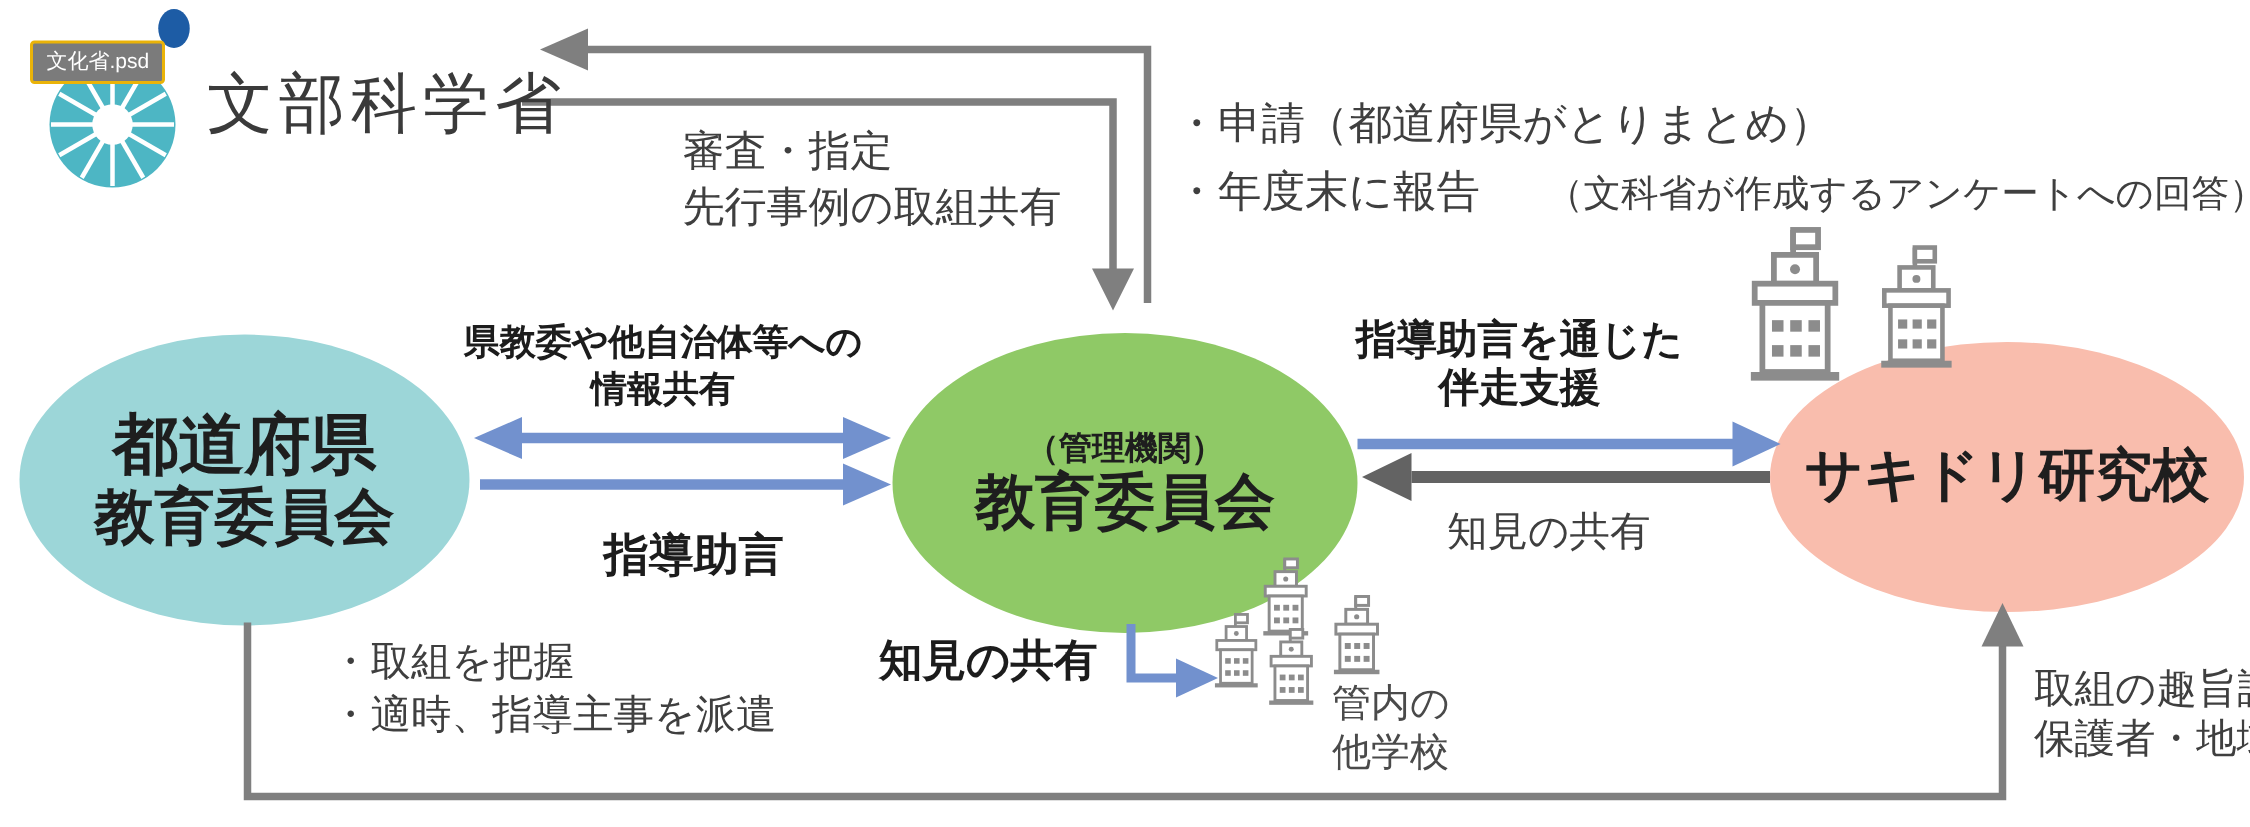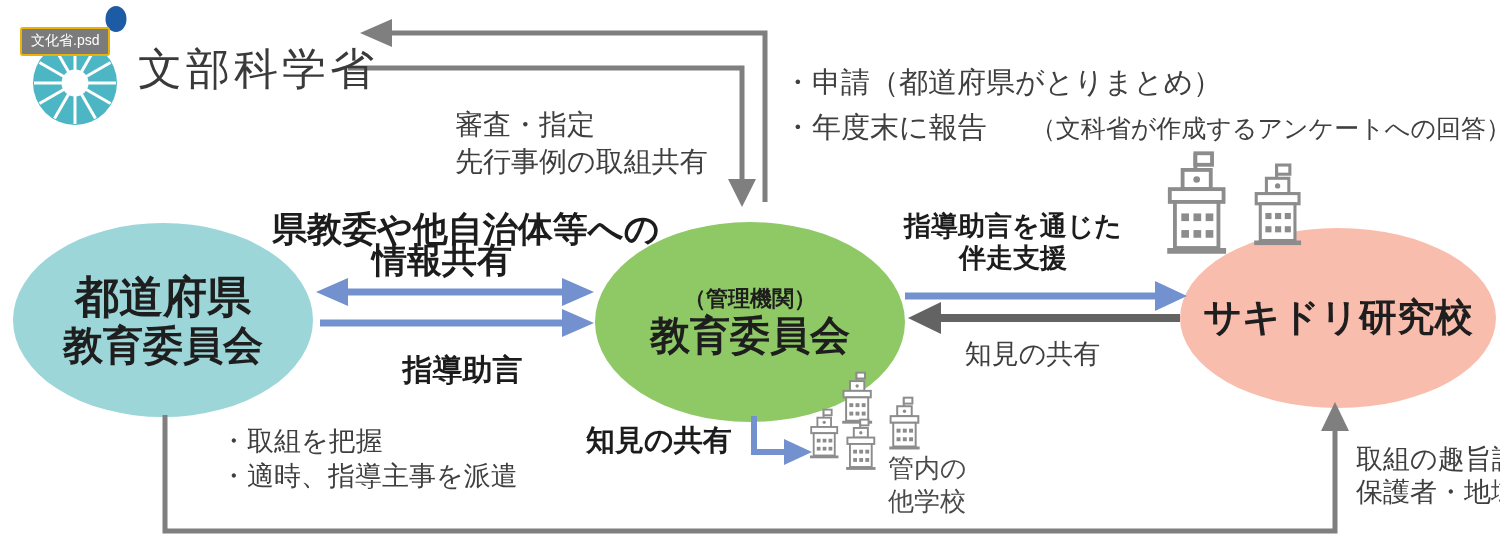--- a/index.html
+++ b/index.html
@@ -30,25 +30,25 @@
   .node-tag{font-size:22px;font-weight:bold;line-height:1.2;white-space:nowrap;}
   #node-school .node-mid{font-size:38px;}
   
   #mext-logo{left:10px;top:2px;z-index:2;}
   #tooltip{left:20px;top:27px;z-index:3;background:var(--tooltip_bg);color:#fff;
            font-size:14px;padding:3px 9px 4px 9px;border-radius:3px;border:2px solid #eab308;white-space:nowrap;}
   #ministry-title{left:138px;top:40px;z-index:2;font-size:44px;letter-spacing:4px;color:#3a3a3a;white-space:nowrap;}
   
   .lbl{z-index:2;white-space:nowrap;}
   .lbl.bold{font-weight:bold;color:#1c1c1c;}
-  #review-label{left:455px;top:82px;font-size:28px;line-height:37px;color:#3f3f3f;margin-top:24px;}
+  #review-label{left:455px;top:82px;font-size:28px;line-height:37px;color:#3f3f3f;}
   #application-label{left:783px;top:63px;font-size:29px;color:#3f3f3f;}
   #application-label .sub{font-size:25px;}
   #application-label .row2{margin-top:5px;display:flex;align-items:baseline;gap:44px;}
-  #info-sharing-label{left:272px;top:213px;width:340px;text-align:center;font-size:35px;line-height:31px;}
+  #info-sharing-label{left:272px;top:213px;width:340px;text-align:center;font-size:24px;line-height:31px;}
   #guidance-label{left:380px;top:340px;width:165px;text-align:center;font-size:30px;margin-top:10px;}
   #support-label{left:888px;top:210px;width:250px;text-align:center;font-size:27px;line-height:32px;}
   #knowledge-right-label{left:950px;top:336px;width:165px;text-align:center;font-size:27px;color:#3f3f3f;}
   #knowledge-bottom-label{left:586px;top:421px;font-size:29px;}
   #other-schools-caption{left:888px;top:452px;font-size:26px;line-height:33px;color:#4a4a4a;}
   #pref-note{left:220px;top:424px;font-size:27px;line-height:35px;color:#3f3f3f;}
   #school-note{left:1356px;top:443px;font-size:27px;line-height:33px;color:#3f3f3f;}
 </style>
 </head>
 <body>

